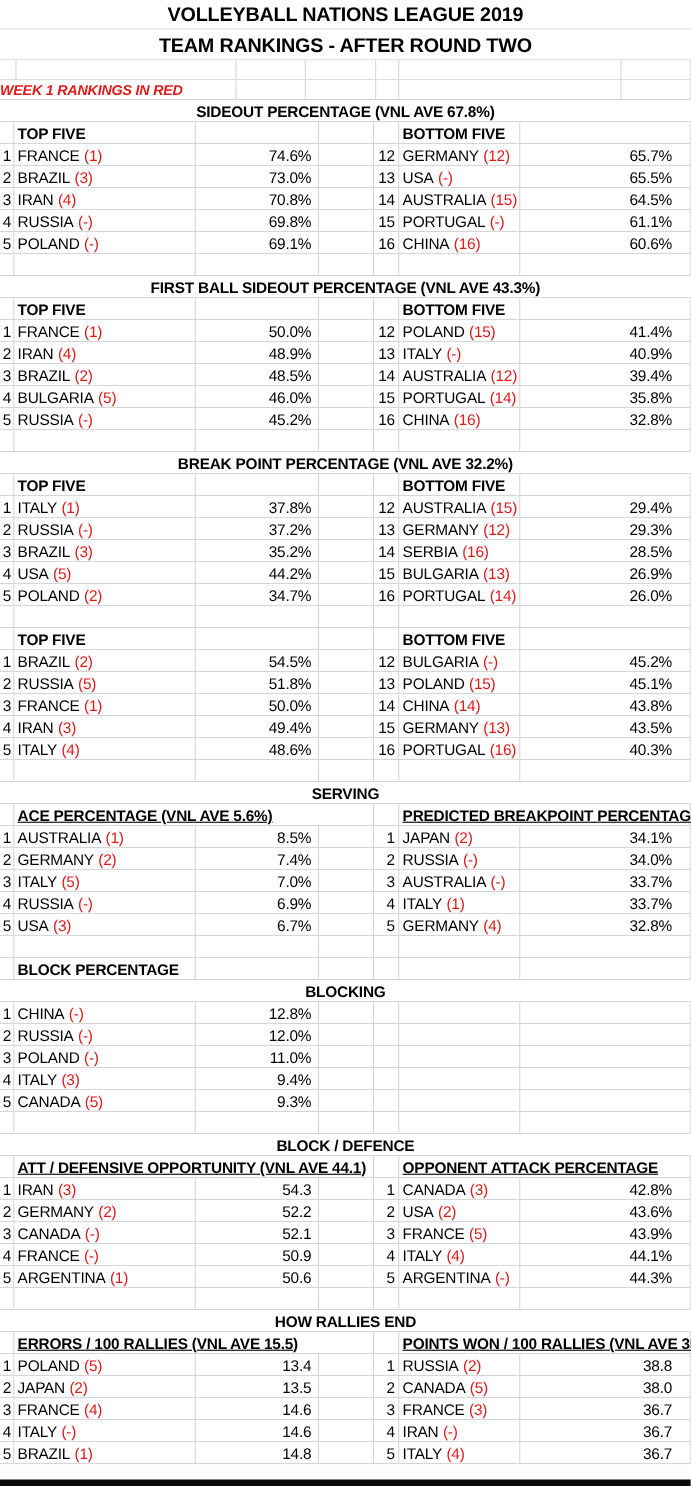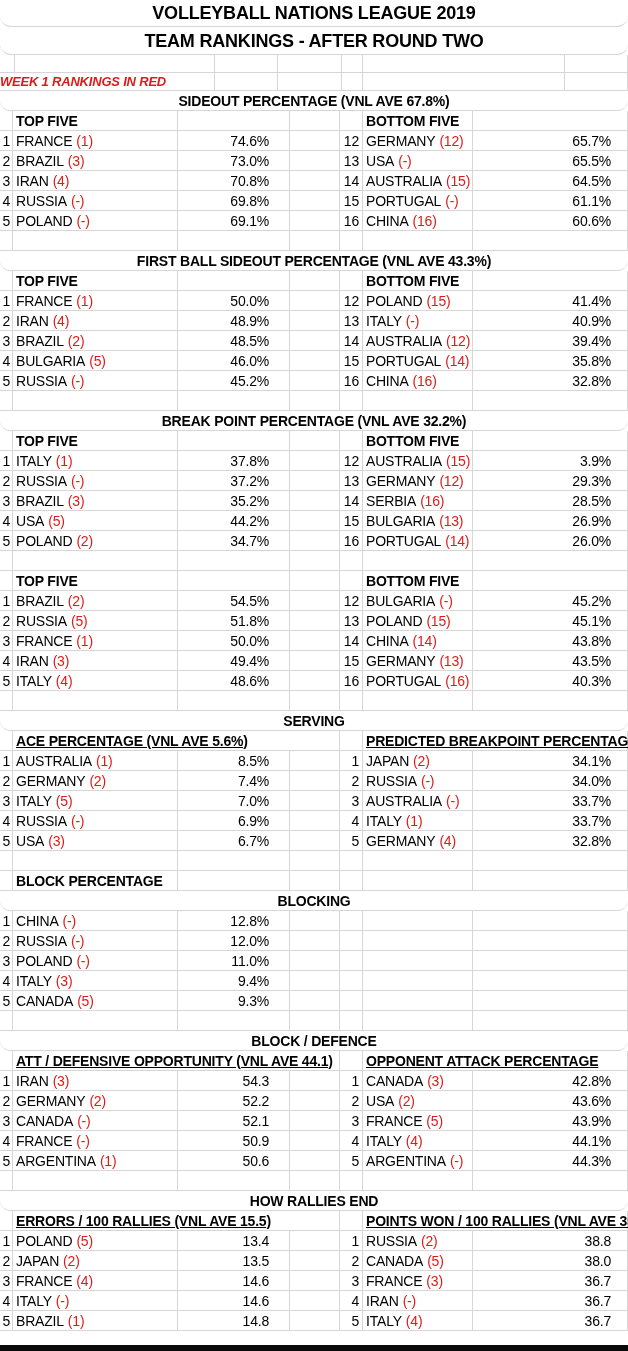--- a/index.html
+++ b/index.html
@@ -1,35 +1,35 @@
 <!DOCTYPE html>
 <html><head>
 <meta charset="utf-8">
 <style>
   html,body{margin:0;padding:0;background:#fff;}
   body{width:628px;height:1351px;position:relative;overflow:hidden;
        font-family:"Liberation Sans",sans-serif;color:#000;}
   #sheet{width:628px;position:relative;}
   .row{display:grid;box-sizing:border-box;border-bottom:1px solid #d6d6d6;background:#fff;}
   .h27{height:27px}.h28{height:28px}.h18{height:18px}.h20{height:20px}
-  .g-full{grid-template-columns:628px;border-radius:11px;}
+  .g-full{grid-template-columns:628px;}
   .g-main{grid-template-columns:13px 165px 112px 50px 23px 110px 155px;}
   .g-top{grid-template-columns:15px 200px 63px 64px 21px 202px 63px;}
   .g-note{grid-template-columns:215px 63px 64px 21px 202px 63px;}
   .g-hdrm{grid-template-columns:13px 327px 23px 265px;text-decoration:underline;}
   .c{box-sizing:border-box;border-right:1px solid #d6d6d6;display:flex;align-items:center;
      white-space:nowrap;overflow:visible;font-size:14px;letter-spacing:-0.2px;line-height:1;}
   .nb{border-right:none;}
   .center{justify-content:center;}
   .bold{font-weight:bold;}
   .rank{justify-content:flex-end;padding-right:2px;}
   .rank-r{padding-right:3px;}
   .team{padding-left:3px;}
   .val{justify-content:flex-end;}
-  .val-l{padding-right:20px;}
+  .val-l{padding-right:6px;}
   .val-r{padding-right:16px;}
   .red{color:#e01a1a;}
   .title-cell{font-size:18px;font-weight:bold;letter-spacing:-0.2px;}
   .note-cell{font-size:13px;font-style:italic;font-weight:600;color:#e01a1a;padding-left:0;}
   .sect{font-size:14px;font-weight:bold;}
   #bottom-bar{position:absolute;left:0;top:1345px;width:628px;height:6px;background:#0a0a0a;}
   .team .nm{margin-right:4px;}
 </style>
 </head>
 <body>
@@ -269,21 +269,21 @@
           <span class="nm">ITALY</span>
           <span class="red">(1)</span>
         </div>
         <div class="c val val-l">37.8%</div>
         <div class="c"></div>
         <div class="c rank rank-r">12</div>
         <div class="c team">
           <span class="nm">AUSTRALIA</span>
           <span class="red">(15)</span>
         </div>
-        <div class="c val val-r">3.9%</div>
+        <div class="c val val-r">29.4%</div>
       </div>
       <div class="row h20 g-main">
         <div class="c rank">2</div>
         <div class="c team">
           <span class="nm">RUSSIA</span>
           <span class="red">(-)</span>
         </div>
         <div class="c val val-l">37.2%</div>
         <div class="c"></div>
         <div class="c rank rank-r">13</div>

